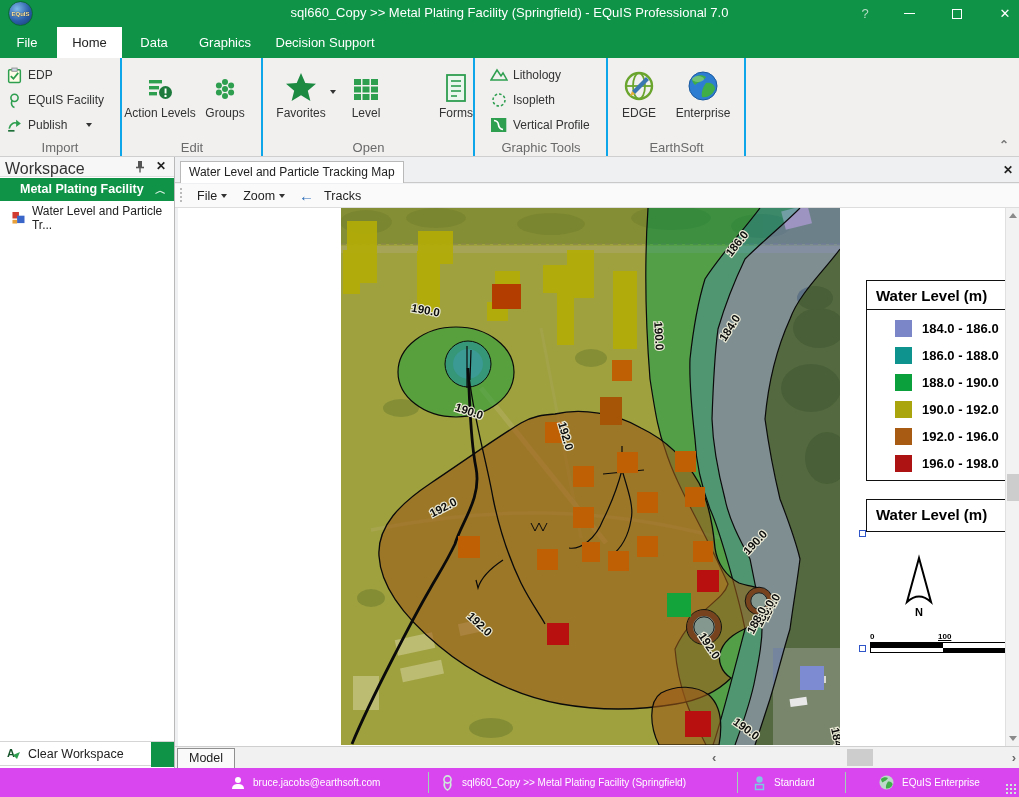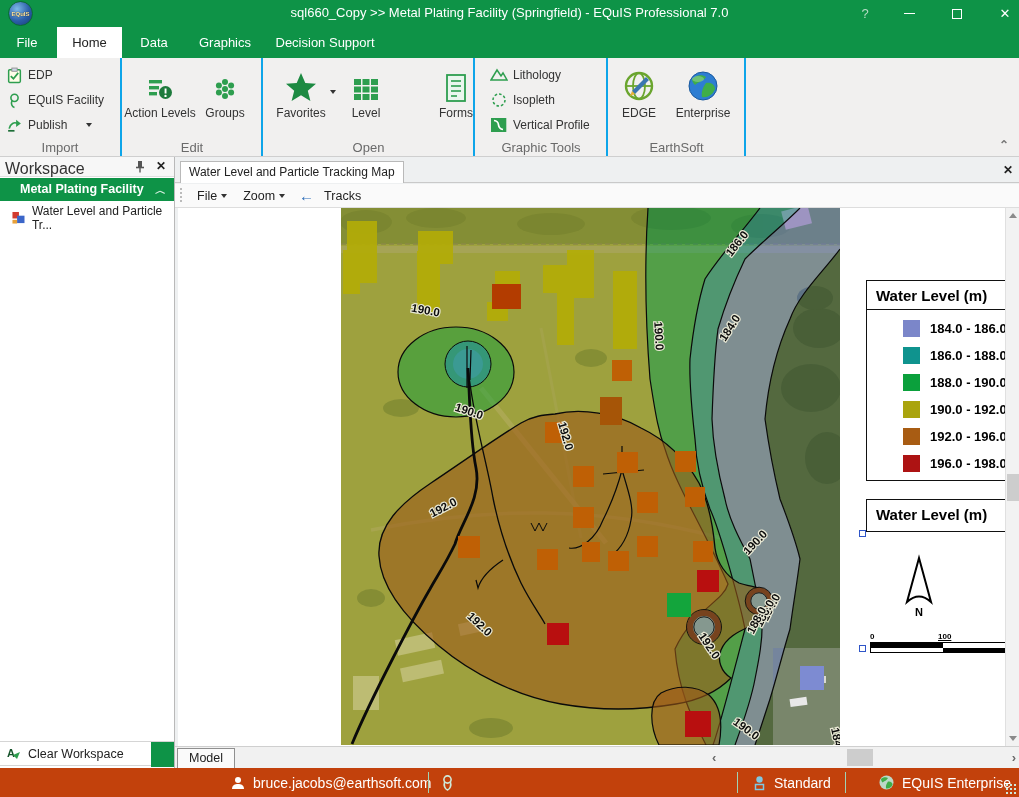--- a/index.html
+++ b/index.html
@@ -55,21 +55,21 @@
   .maptoolbar{position:absolute;left:0;top:27px;width:100%;height:24px;background:#fafafa;border-bottom:1px solid #ddd;
               display:flex;align-items:center;font-size:12.5px;color:#222;}
   .grip{width:4px;height:16px;margin:0 6px 0 4px;background-image:repeating-linear-gradient(#bbb 0 2px,transparent 2px 4px);background-size:2px 100%;background-repeat:no-repeat;background-position:1px 0;}
   .tb-item{display:flex;align-items:center;gap:4px;padding:0 8px;height:100%;}
   .tb-arrow{color:#2b6cb8;font-weight:bold;font-size:15px;margin:0 2px 0 6px;}
   .viewport{position:absolute;left:3px;top:51px;width:827px;height:538px;background:#fff;overflow:hidden;}
   .mapsvg{position:absolute;left:163px;top:0;}
   
   .legend1{position:absolute;left:688px;top:72px;width:148px;height:201px;background:#fff;border:1.6px solid #111;}
   .legend1 .lt{font-size:15px;font-weight:bold;color:#000;padding:6px 0 5px 9px;border-bottom:1.4px solid #111;white-space:nowrap;}
-  .lrow{display:flex;align-items:center;gap:10px;margin:10px 0 0 36px;}
+  .lrow{display:flex;align-items:center;gap:10px;margin:10px 0 0 28px;}
   .lsw{width:17px;height:17px;}
   .lrange{font-size:13px;font-weight:bold;color:#000;white-space:nowrap;}
   .legend2{position:absolute;left:688px;top:291px;width:148px;height:33px;background:#fff;border:1.6px solid #111;}
   .legend2 .lt{font-size:15px;font-weight:bold;color:#000;padding:6px 0 0 9px;white-space:nowrap;}
   .handle{position:absolute;width:7px;height:7px;background:#fff;border:1.6px solid #2f55c8;}
   .northsvg{position:absolute;left:718px;top:346px;}
   .scalebar{position:absolute;left:692px;top:424px;width:137px;}
   .scalebar .nums{position:relative;height:10px;font-size:8px;font-weight:bold;color:#000;}
   .scalebar .n0{position:absolute;left:0;top:0;}
   .scalebar .n100{position:absolute;left:68px;top:0;text-decoration:underline;}
@@ -83,21 +83,21 @@
   .vs-up{top:0;} .vs-dn{bottom:0;}
   .tri-up{width:0;height:0;border-left:4px solid transparent;border-right:4px solid transparent;border-bottom:5px solid #8a8a8a;}
   .tri-dn{width:0;height:0;border-left:4px solid transparent;border-right:4px solid transparent;border-top:5px solid #8a8a8a;}
   .vs-thumb{position:absolute;left:1px;top:266px;width:12px;height:27px;background:#cdcdcd;}
   .bottomrow{position:absolute;left:0;top:589px;width:100%;height:22px;background:#f1f1f1;border-top:1px solid #cfcfcf;}
   .model-tab{position:absolute;left:2px;top:1px;width:58px;height:21px;background:#fafafa;border:1px solid #8f8f8f;font-size:12.5px;color:#222;text-align:center;padding-top:2px;}
   .hs-left{position:absolute;left:537px;top:3px;color:#6a6a6a;font-size:13px;font-weight:bold;}
   .hs-right{position:absolute;right:3px;top:3px;color:#6a6a6a;font-size:13px;font-weight:bold;}
   .hs-thumb{position:absolute;left:672px;top:2px;width:26px;height:17px;background:#cdcdcd;}
   
-  .statusbar{position:absolute;left:0;top:768px;width:1019px;height:29px;background:#c2410c;color:#fff;font-size:14px;}
+  .statusbar{position:absolute;left:0;top:768px;width:1019px;height:29px;background:#d946ef;color:#fff;font-size:10px;}
   .sb-item{position:absolute;top:0;height:29px;display:flex;align-items:center;gap:7px;}
   .sb-sep{position:absolute;top:4px;width:1px;height:21px;background:#9fd3b4;}
   .grip-dots{position:absolute;right:2px;bottom:2px;width:12px;height:12px;
      background-image:radial-gradient(#cfe9da 1px,transparent 1.2px);background-size:4px 4px;}
   svg{display:block;}
 </style>
 </head>
 <body>
 
 <div class="app">
@@ -568,20 +568,21 @@
           <path d="M2,14 C2,10 5,9 8,9 C11,9 14,10 14,14 Z" fill="#fff"></path>
         </svg>
       <span>bruce.jacobs@earthsoft.com</span>
     </div>
     <span class="sb-sep" style="left:428px;"></span>
     <div class="sb-item" style="left:440px;">
       <svg width="15" height="17" viewBox="0 0 15 17">
           <circle cx="7.5" cy="5.5" r="3.6" fill="none" stroke="#cfe9da" stroke-width="1.6"></circle>
           <path d="M4.6,8 C3.4,11.5 5,15 7.5,16 C10,15 11.6,11.5 10.4,8" fill="none" stroke="#cfe9da" stroke-width="1.6"></path>
         </svg>
+      <span>sql660_Copy &gt;&gt; Metal Plating Facility (Springfield)</span>
     </div>
     <span class="sb-sep" style="left:737px;"></span>
     <div class="sb-item" style="left:752px;">
       <svg width="15" height="16" viewBox="0 0 15 16">
           <circle cx="7.5" cy="4.5" r="3.2" fill="#7ec8e3"></circle>
           <rect x="3.5" y="9.5" width="8" height="5" fill="none" stroke="#7ec8e3" stroke-width="1.5"></rect>
         </svg>
       <span>Standard</span>
     </div>
     <span class="sb-sep" style="left:845px;"></span>

